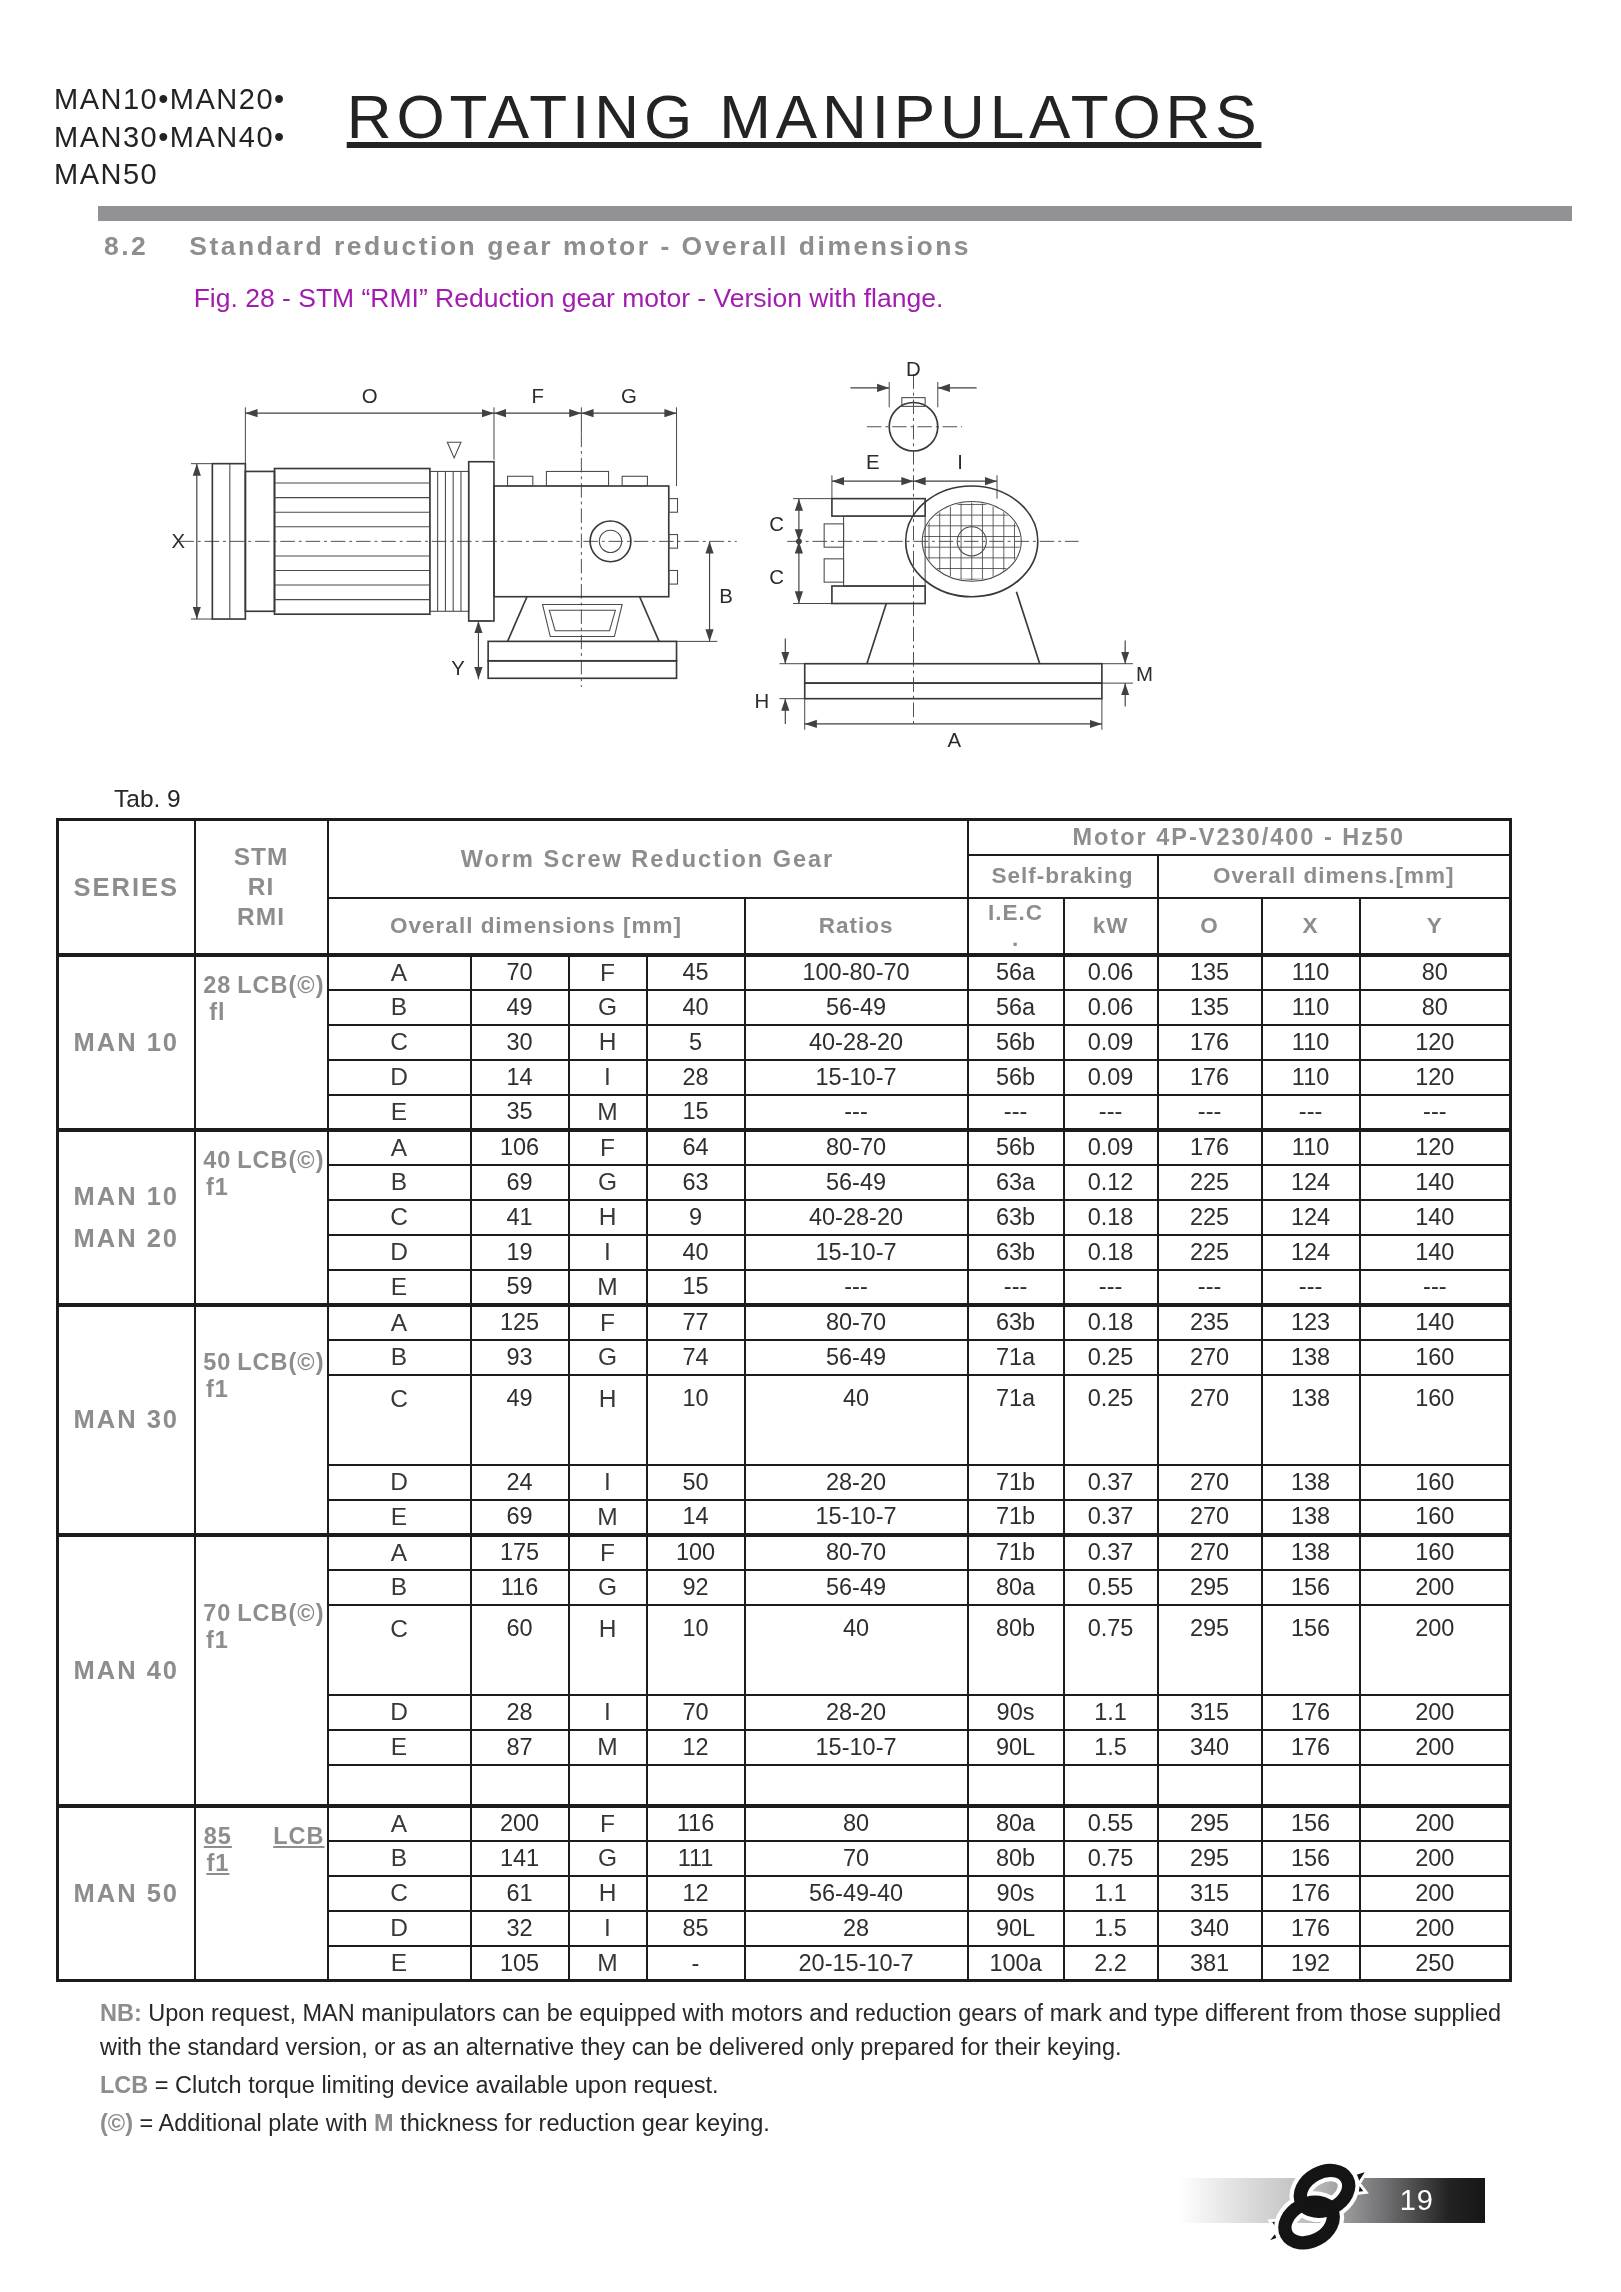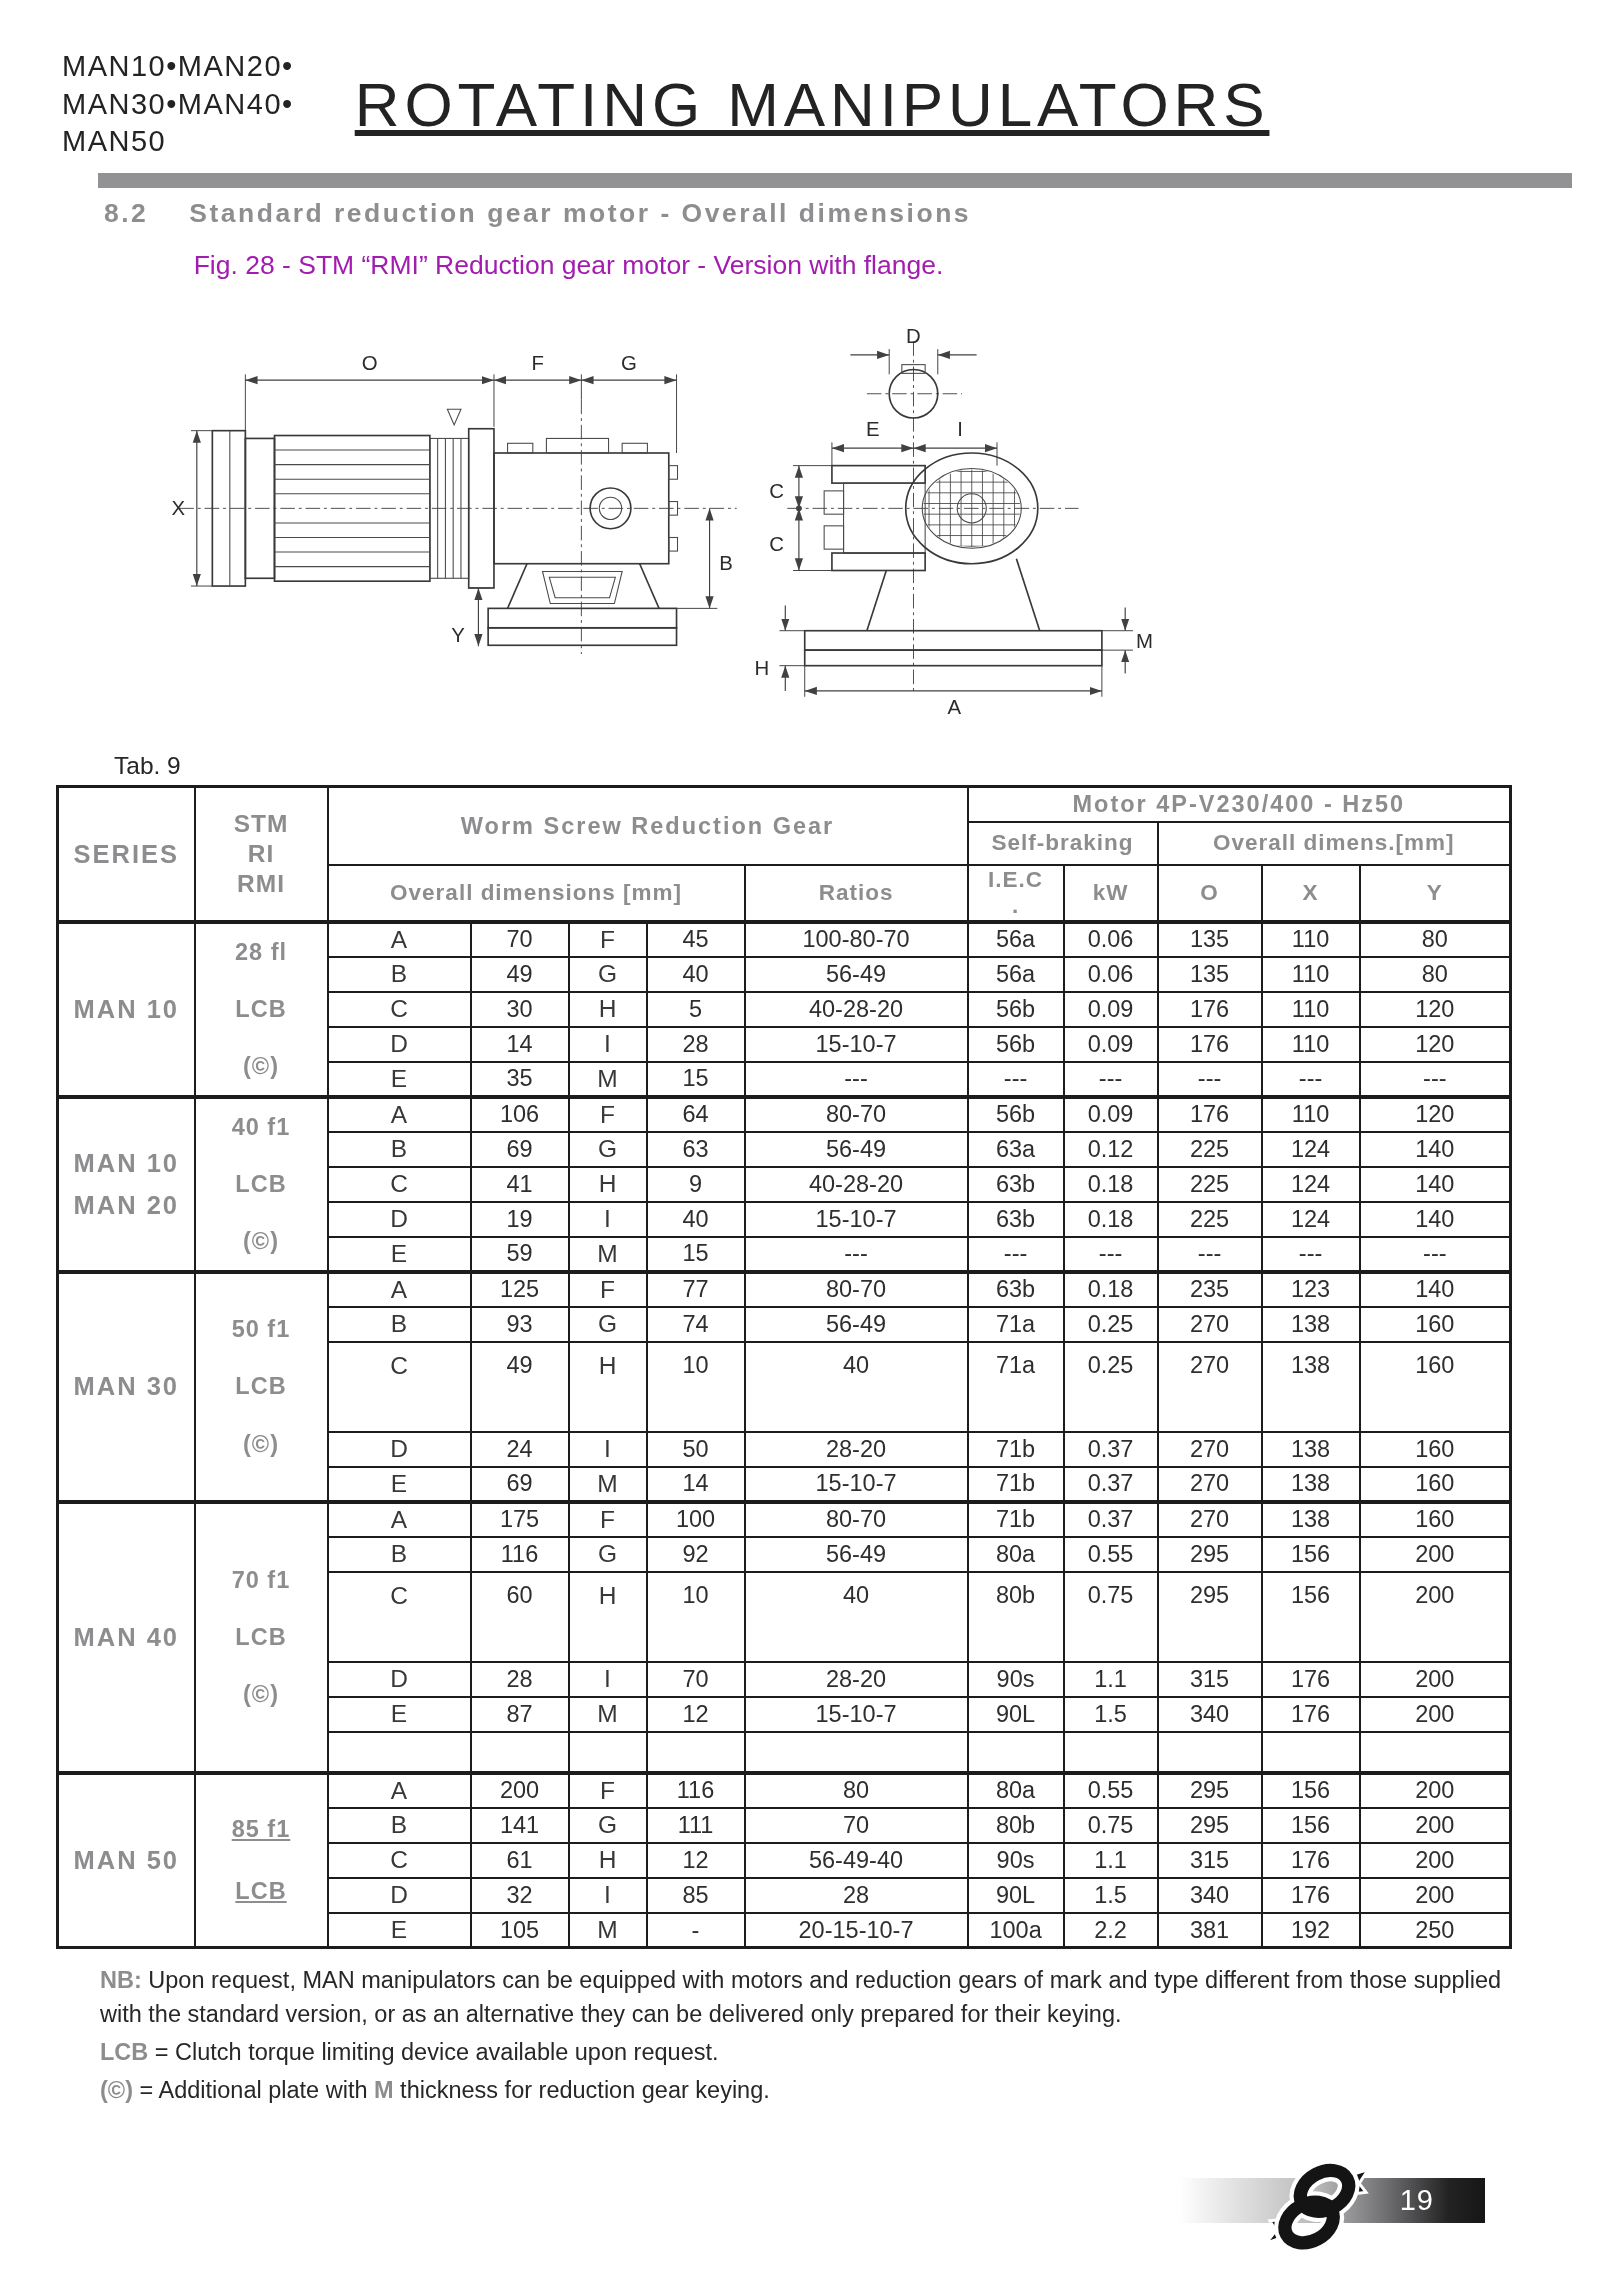--- a/index.html
+++ b/index.html
@@ -2,21 +2,21 @@
 <html><head>
 <meta charset="utf-8">
 <style>
   * { margin:0; padding:0; box-sizing:border-box; }
   html,body { background:#fff; }
   body {
     width:1621px; height:2293px; position:relative; overflow:hidden;
     font-family:"Liberation Sans", sans-serif; color:#2b2b2d;
   }
   
-  .masthead { display:flex; align-items:center; padding:48px 49px 0 54px;margin-left:8px; }
+  .masthead { display:flex; align-items:flex-start; padding:81px 49px 0 54px; }
   .brand-lines { font-size:29px; letter-spacing:1.5px; line-height:1.3; color:#232325; }
   .doc-title { font-size:62px; letter-spacing:4.9px; color:#232325; margin-left:61px; white-space:nowrap;text-decoration:underline; }
   .gray-rule { margin:11.8px 0 0 98px; width:1474px; height:14.7px; background:#929294; }
   .section-head { margin:10px 0 0 104px; font-weight:bold; color:#8e8e90; font-size:26.5px; letter-spacing:2.5px; display:flex;text-align:center; }
   .section-head .num { margin-right:41px; }
   .fig-caption { width:1137px; text-align:center; margin-top:21.6px; font-size:26.5px; color:#a21caf; }
   
   .drawing-wrap { margin:3.9px 0 0 165px; }
   .sh  { fill:none; stroke:#39393b; stroke-width:1.7; }
   .sh2 { fill:none; stroke:#4a4a4c; stroke-width:1.1; }
@@ -43,21 +43,21 @@
   .h-iec { white-space:pre-line; line-height:1.15; }
   tbody tr { height:35px; }
   tbody tr.tall { height:90px; }
   tbody tr.tall td { vertical-align:top; padding-top:8.8px; }
   tbody tr.group-first td { border-top-width:4.9px; }
   tbody td { font-size:23.5px; color:#2e2e30; }
   td.c-let { font-size:24.5px; color:#38383a; }
   td.series-cell { vertical-align:middle; padding:5.9px 0; }
   td.series-cell div { font-size:25.5px; font-weight:bold; color:#8d8d8f; letter-spacing:2px; margin:13.7px 0; }
   td.stm-cell { vertical-align:middle; padding:3.9px 0; }
-  td.stm-cell .stm-inner { display:flex; flex-direction:column; justify-content:space-between; height:100%; min-height:157px; padding:7.8px 0; }
+  td.stm-cell .stm-inner { display:flex; flex-direction:row; justify-content:space-between; height:100%; min-height:157px; padding:7.8px 0; }
   td.stm-cell.stm-center .stm-inner { justify-content:center; gap:35px;text-decoration:underline; }
   td.stm-cell div { font-size:23.5px; font-weight:bold; color:#8d8d8f; letter-spacing:1px; }
   
   .notes { margin:13.7px 0 0 100px; width:1441px; font-size:23.5px; line-height:1.45; color:#272729; }
   .notes .glabel { color:#8d8d8f; font-weight:bold; }
   .note-line { margin-top:3.9px; }
   
   .footer-bar {
     position:absolute; left:1179px; top:2178px; width:306px; height:45px;
     background:linear-gradient(to right,#ffffff 0%,#e2e2e2 18%,#b9b9ba 45%,#6e6e70 68%,#232324 88%,#161617 100%);

